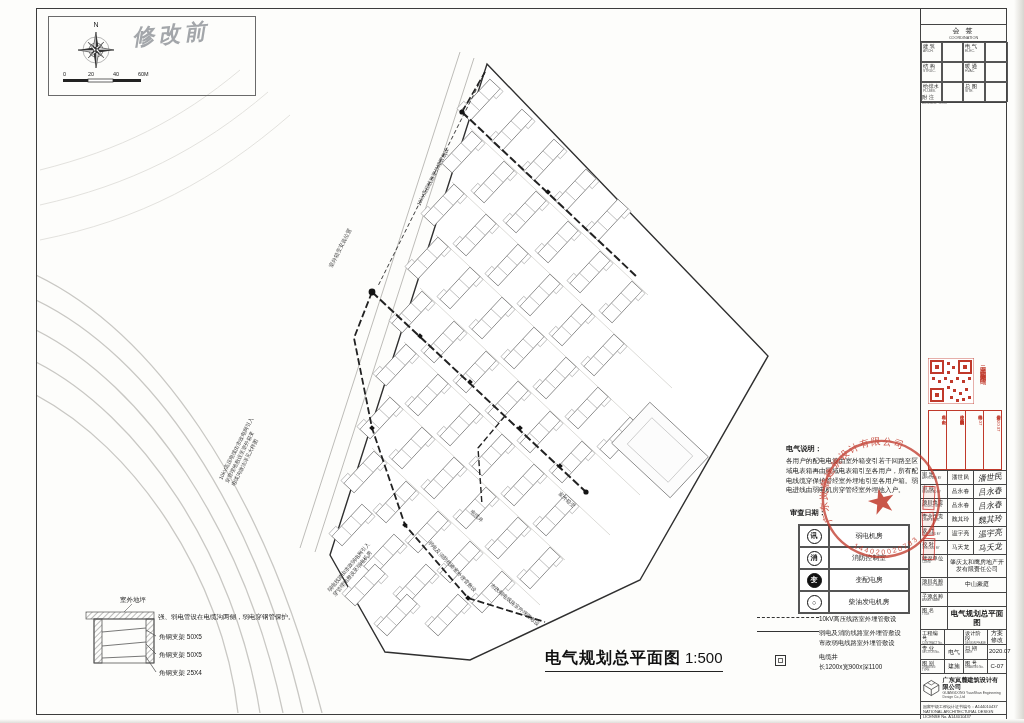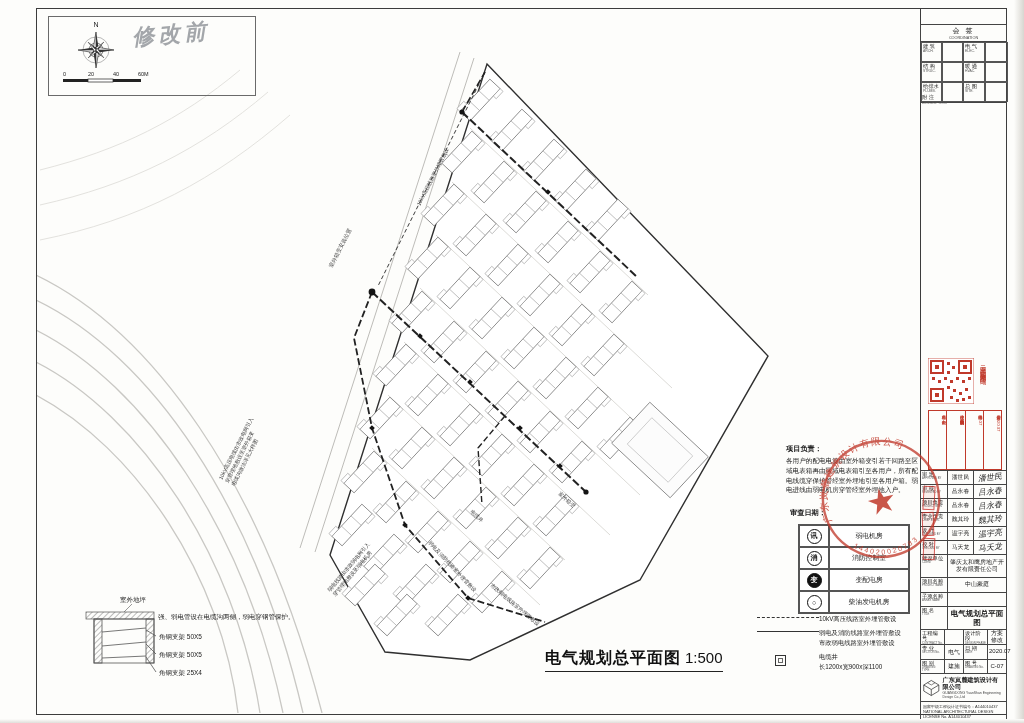--- a/index.html
+++ b/index.html
@@ -274,21 +274,21 @@
         <text x="75" y="-3" font-size="5.5" fill="#222">60M</text>
         <rect x="0" y="0" width="25" height="3" fill="#222"></rect>
         <rect x="25" y="0" width="25" height="3" fill="#fff" stroke="#222" stroke-width="0.7"></rect>
         <rect x="50" y="0" width="28" height="3" fill="#222"></rect>
       </g>
     </svg>
   </div>
   <div class="abs handwritten">修改前</div>
 
   <div class="abs notes">
-    <div class="nt">项目负责：</div>
+    <div class="nt">电气说明：</div>
     <div>各用户的配电电源由室外箱变引若干回路至区域电表箱再由区域电表箱引至各用户，所有配电线缆穿保护管经室外埋地引至各用户箱。弱电进线由弱电机房穿管经室外埋地入户。</div>
   </div>
 
   <div class="abs legend-title">审查日期：</div>
   <div class="abs room-legend">
     <div>
         <span class="sym-circle">讯</span>
       </div>
     <div>弱电机房</div>
     <div>

